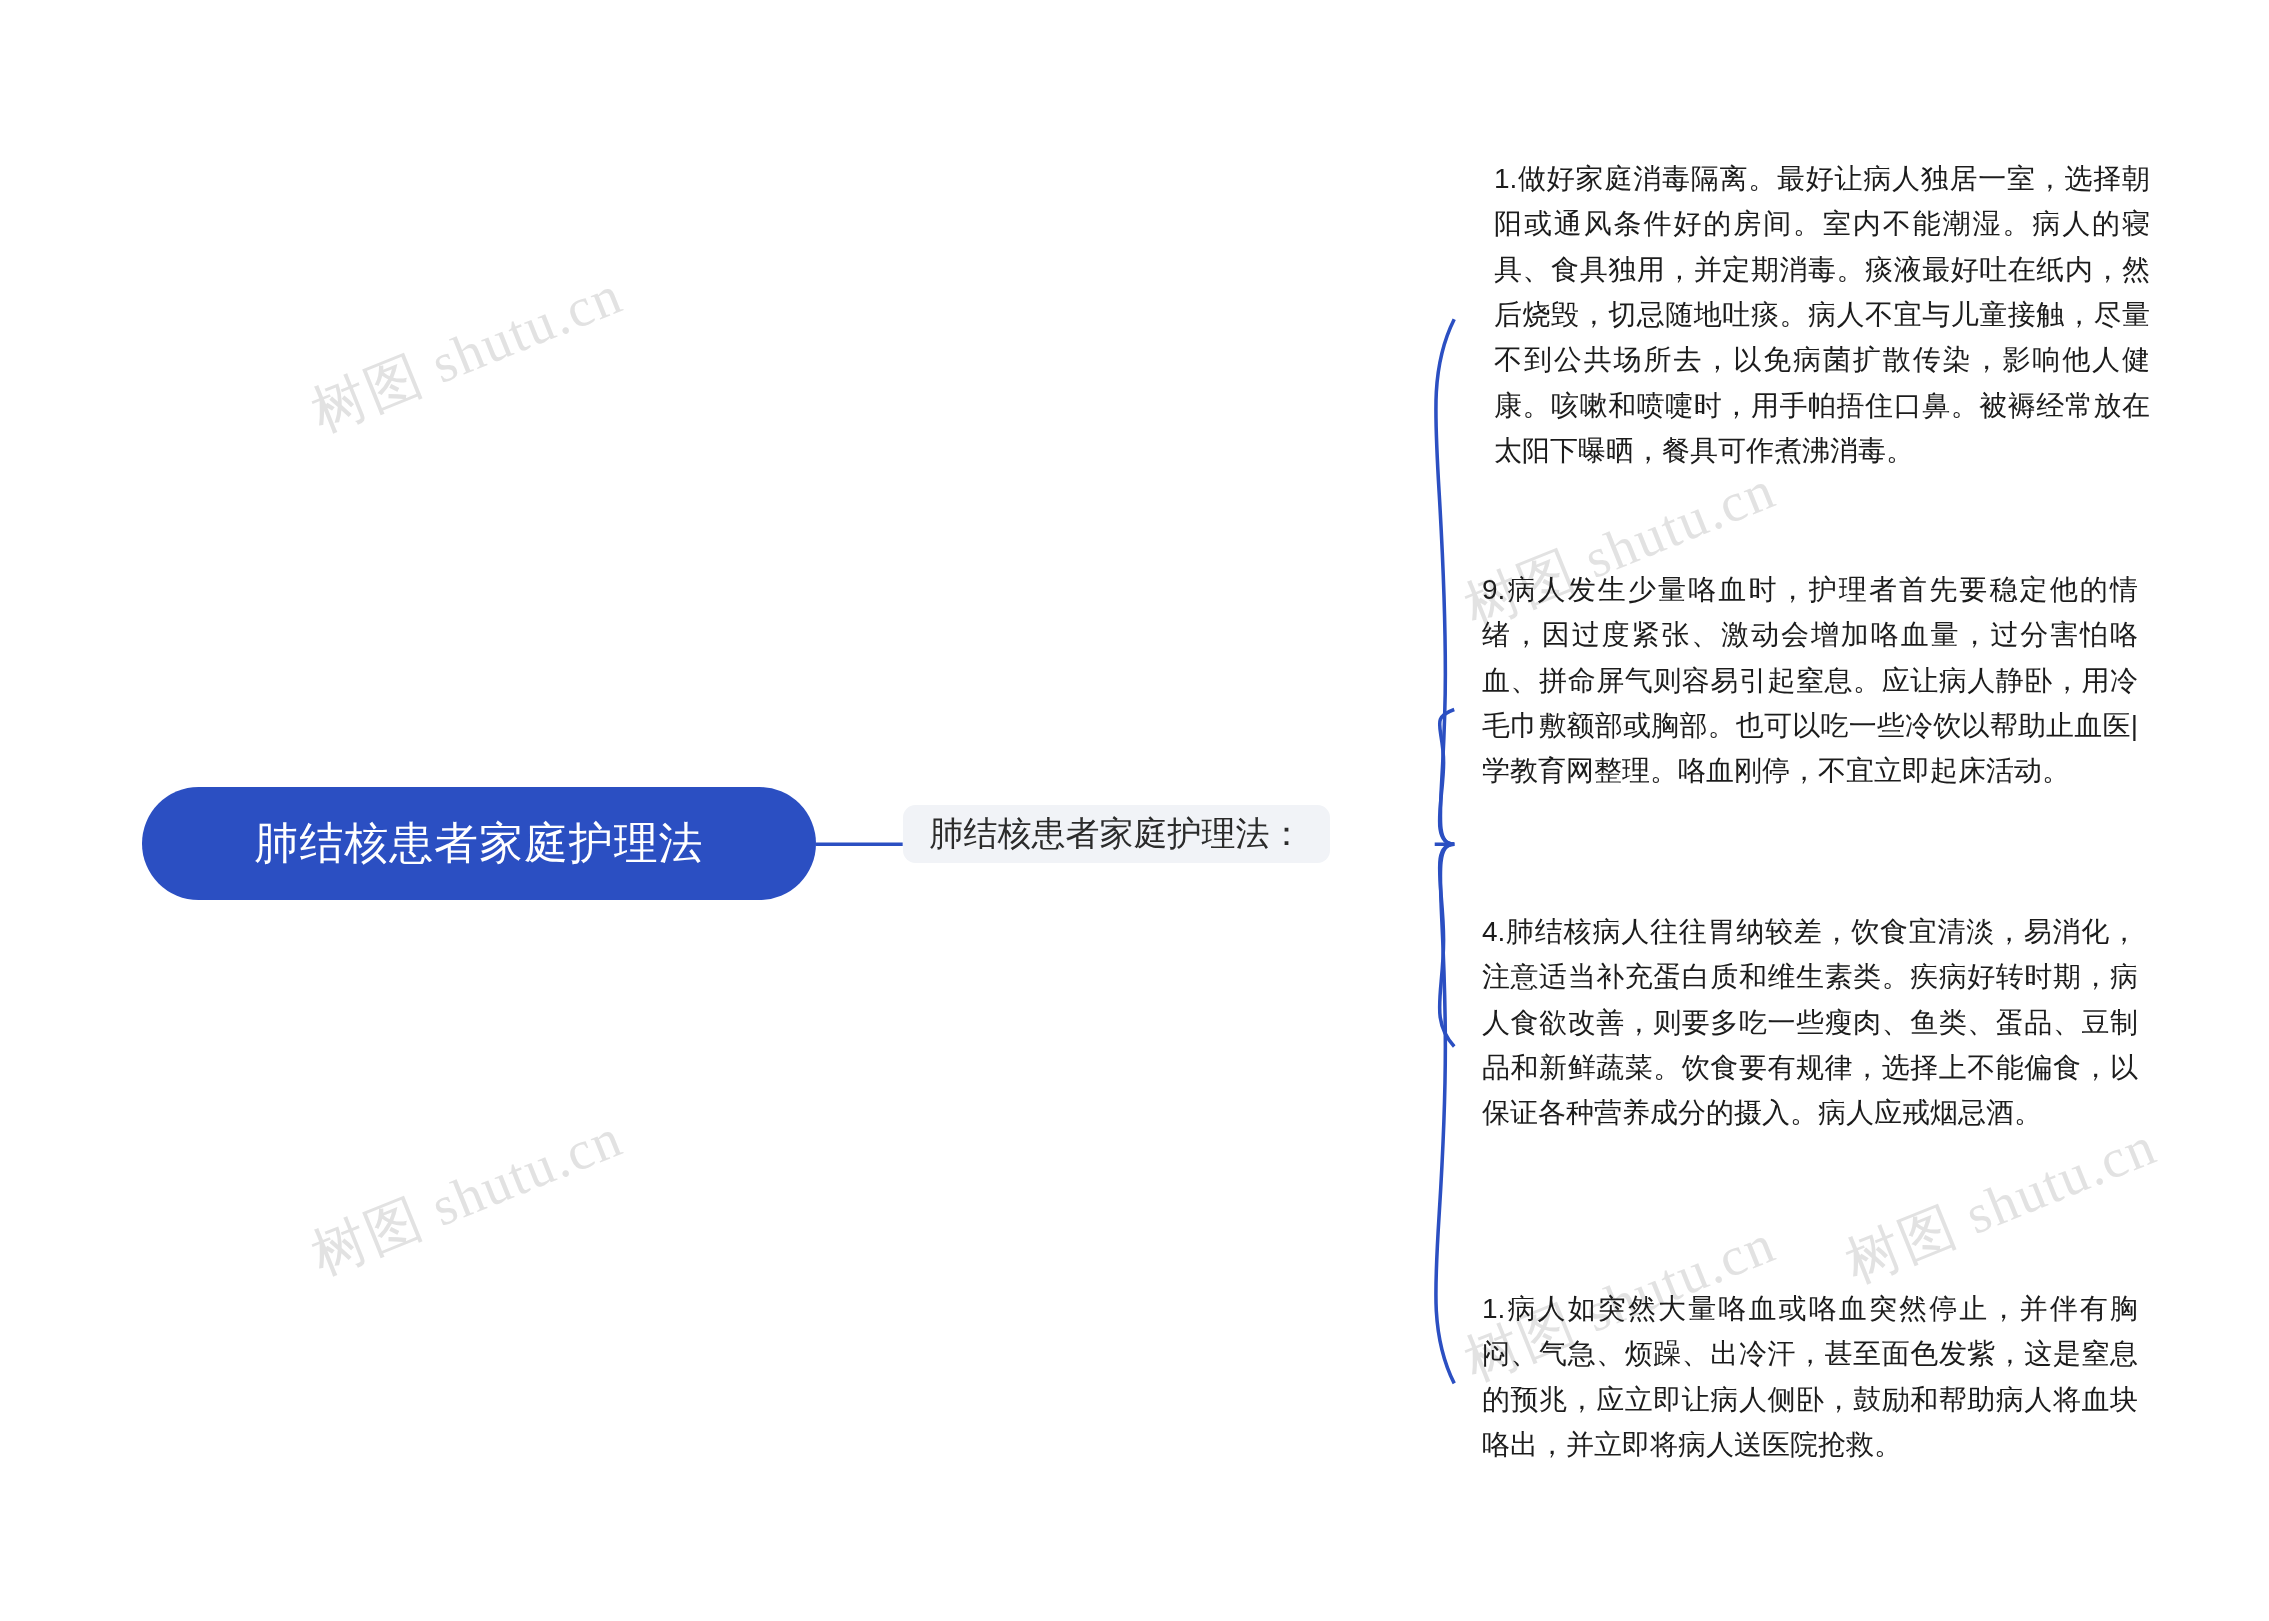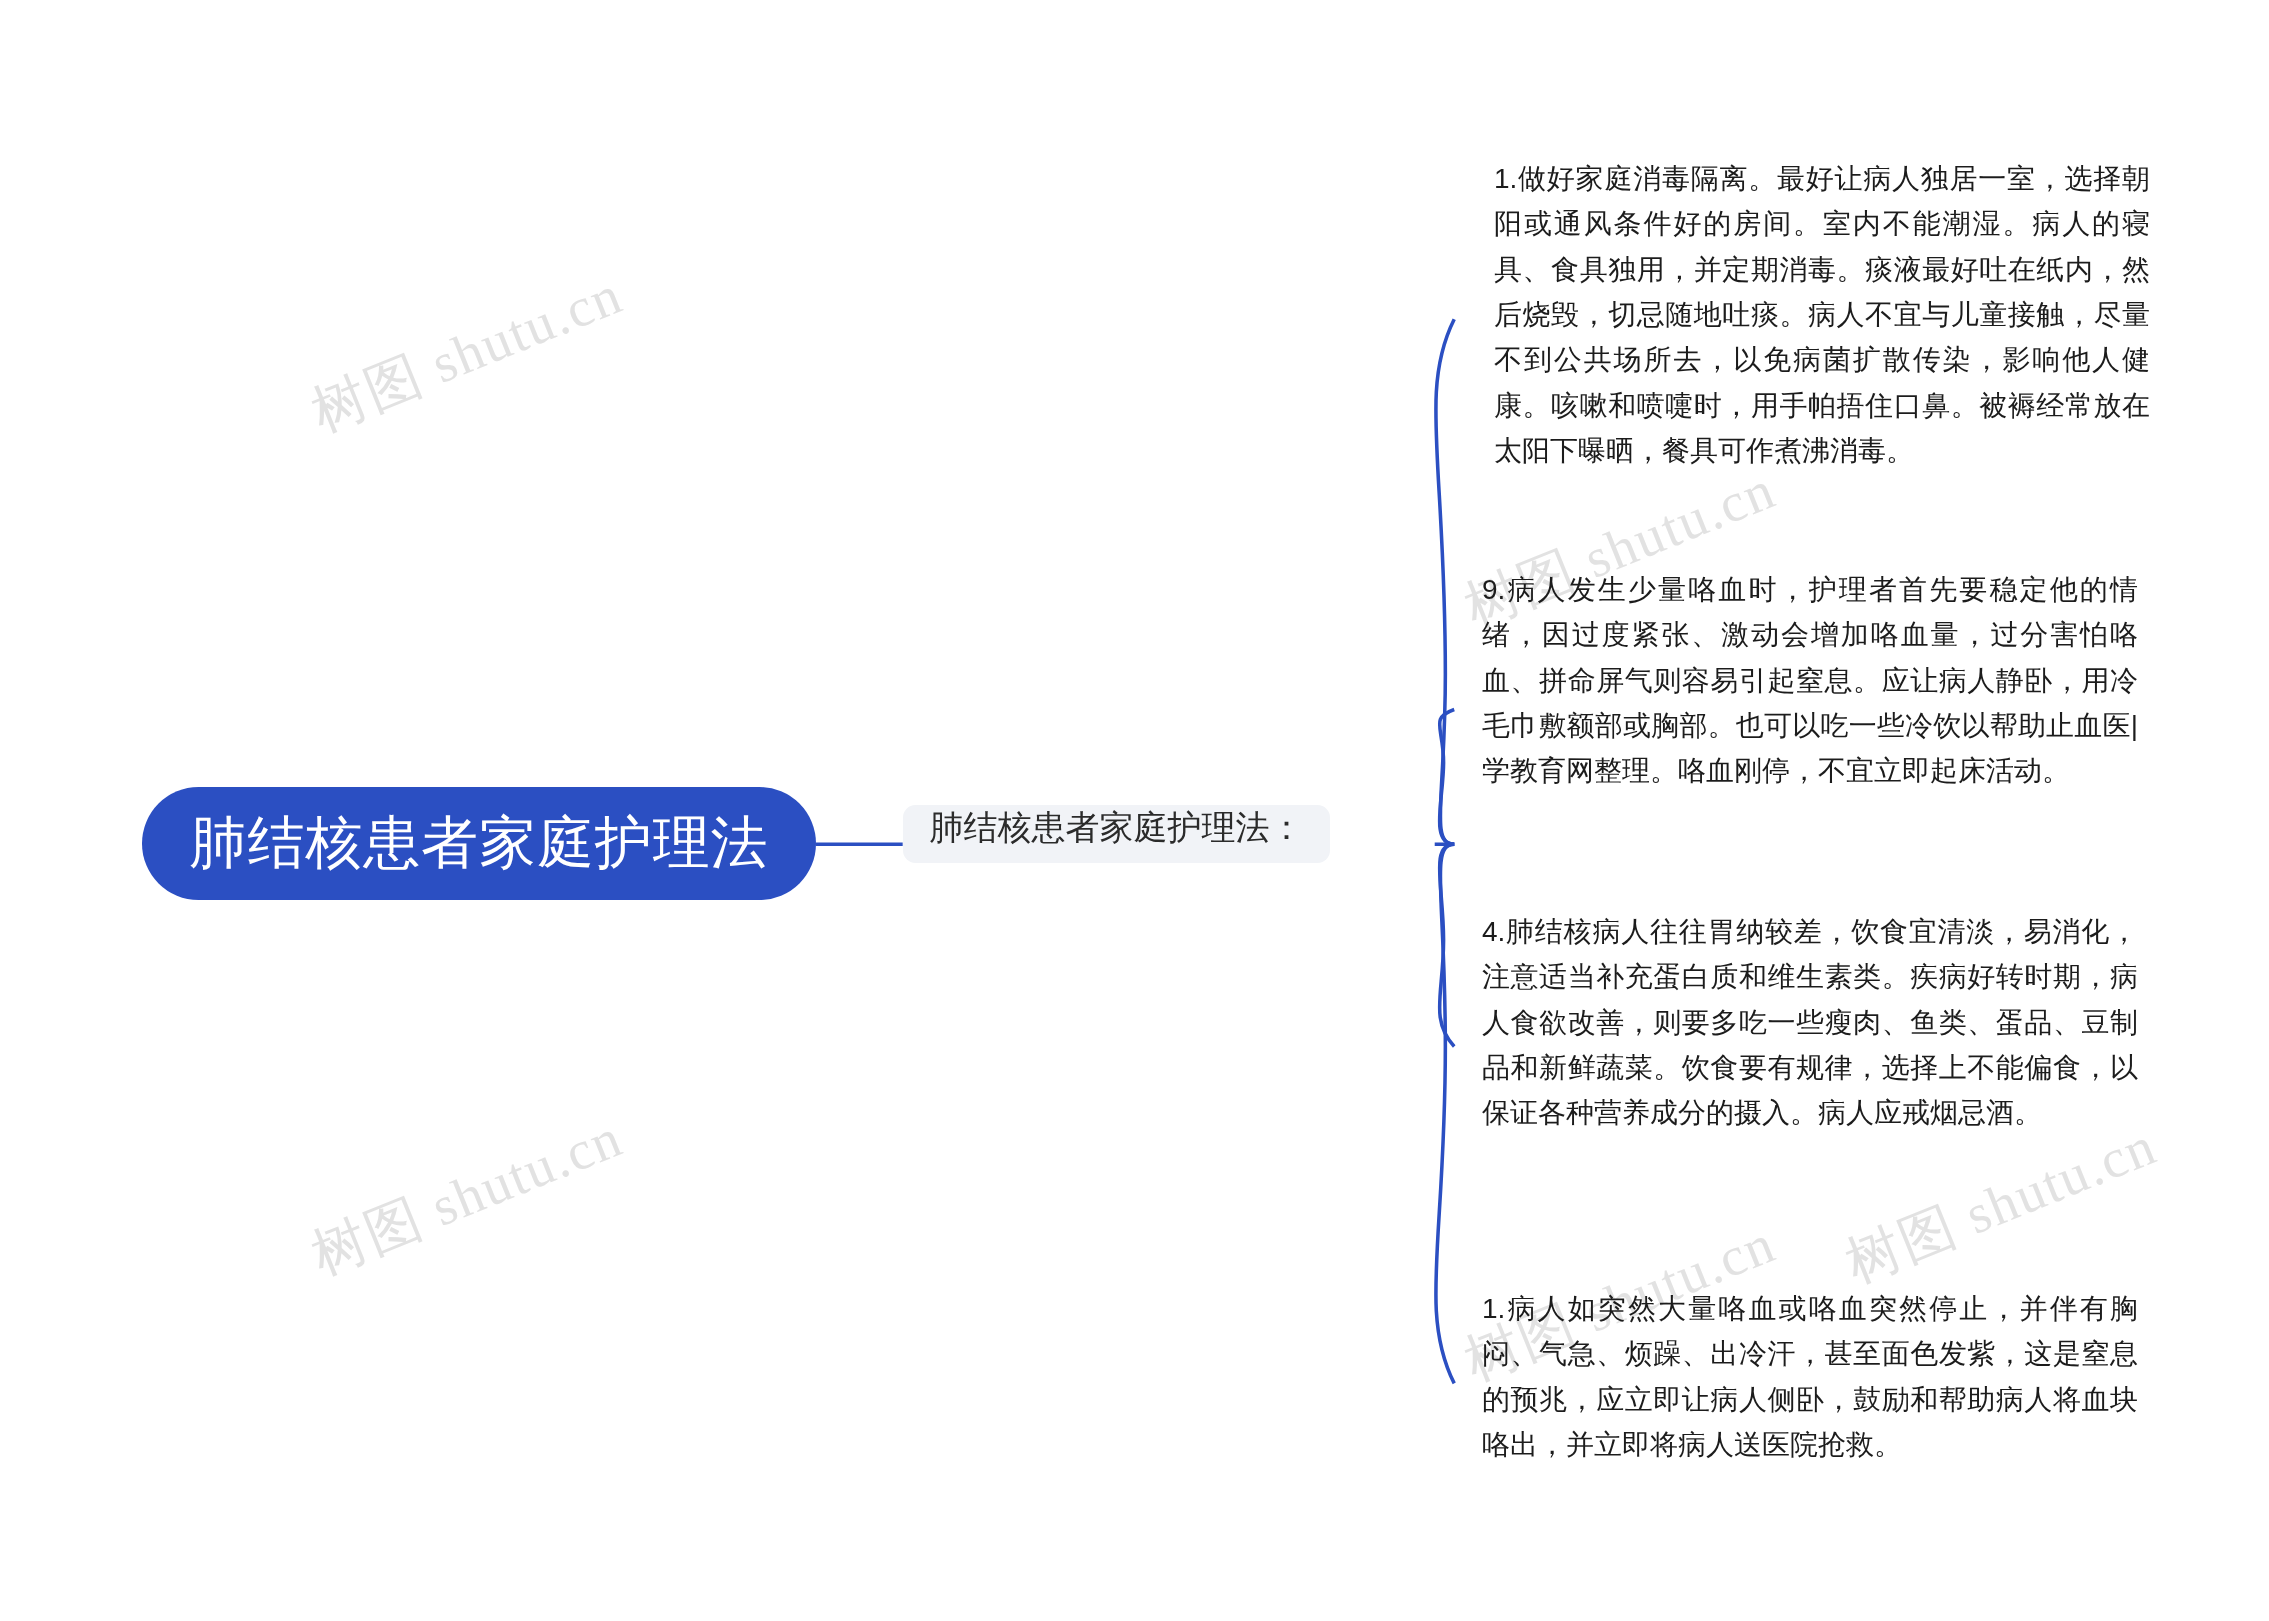--- a/index.html
+++ b/index.html
@@ -53,34 +53,35 @@
     height: 113px;
     background: #2b4fc2;
     border-radius: 57px;
     display: flex;
     align-items: center;
     justify-content: center;
     box-sizing: border-box;
   }
   .root-node .label {
     color: #ffffff;
-    font-size: 57px;
+    font-size: 44px;
     letter-spacing: 0.9px;
     white-space: nowrap;
   }
 
   
   .branch-node {
     position: absolute;
     left: 903px;
     top: 805px;
     height: 58px;
     background: #f1f3f7;
     border-radius: 12.4px;
     display: flex;
+    align-items: center;
     padding: 0 26.6px;
     box-sizing: border-box;
   }
   .branch-node .label {
     color: #2b2b2b;
     font-size: 34px;
     white-space: nowrap;
   }
 
   

